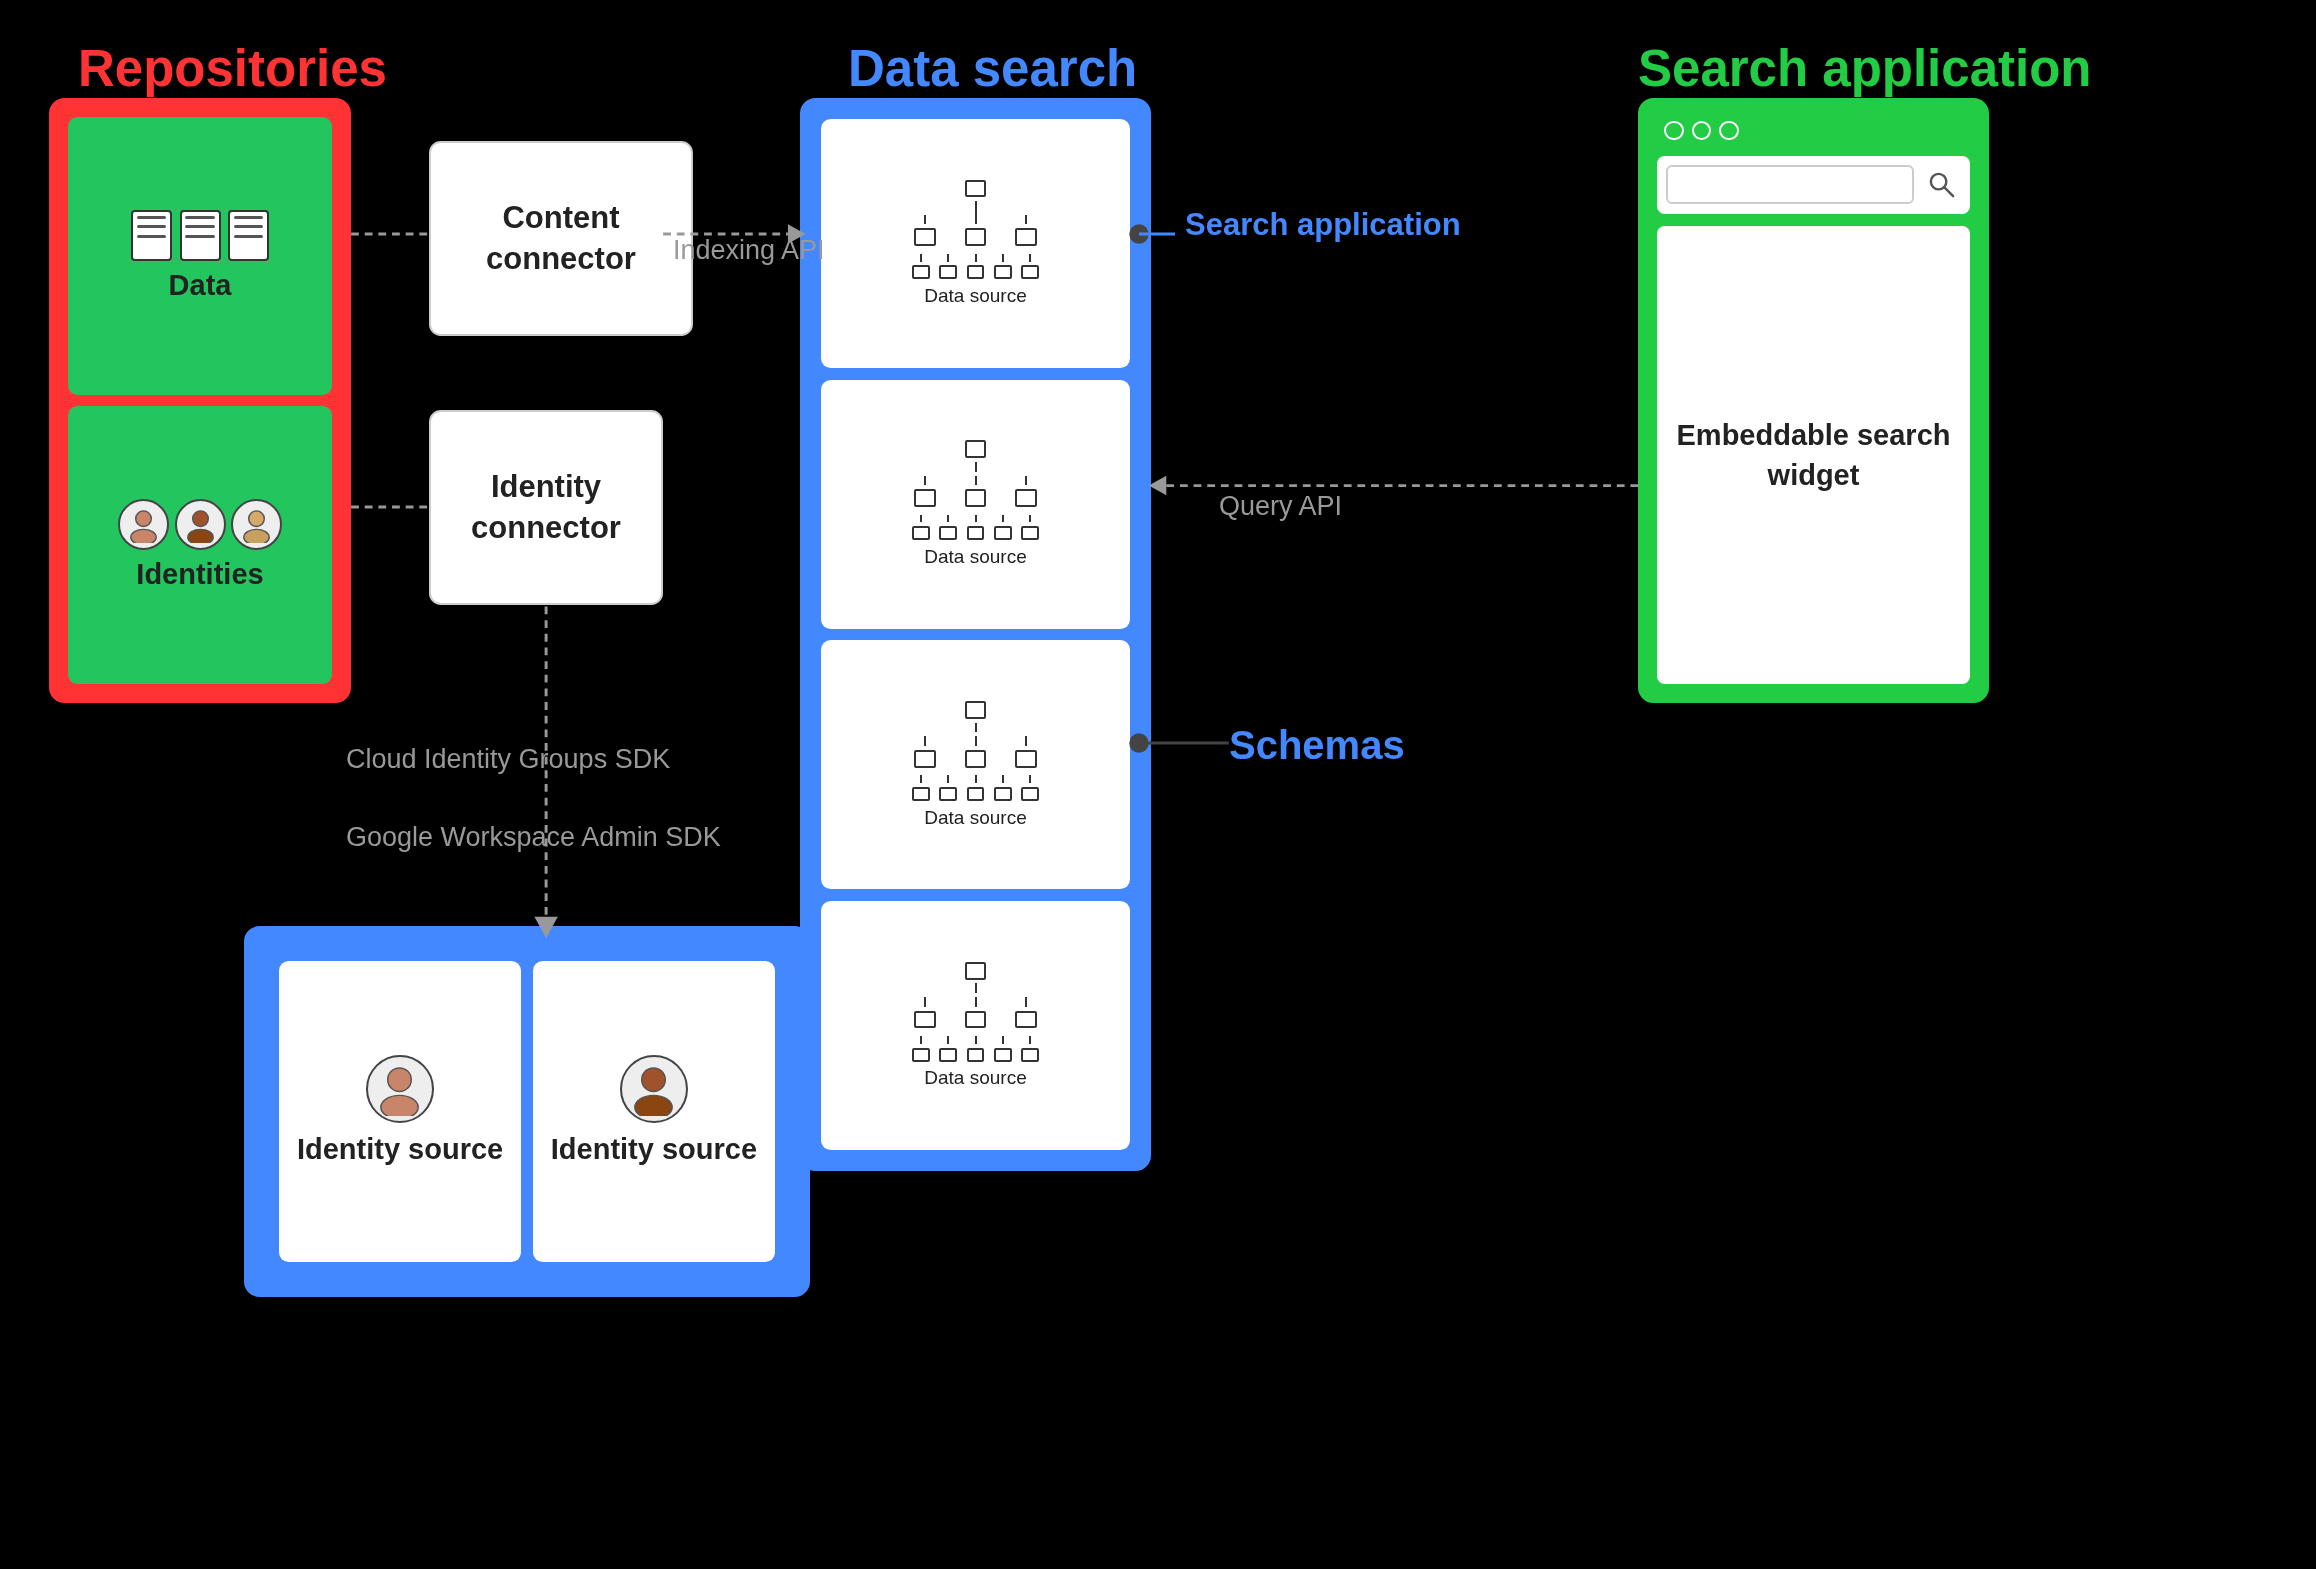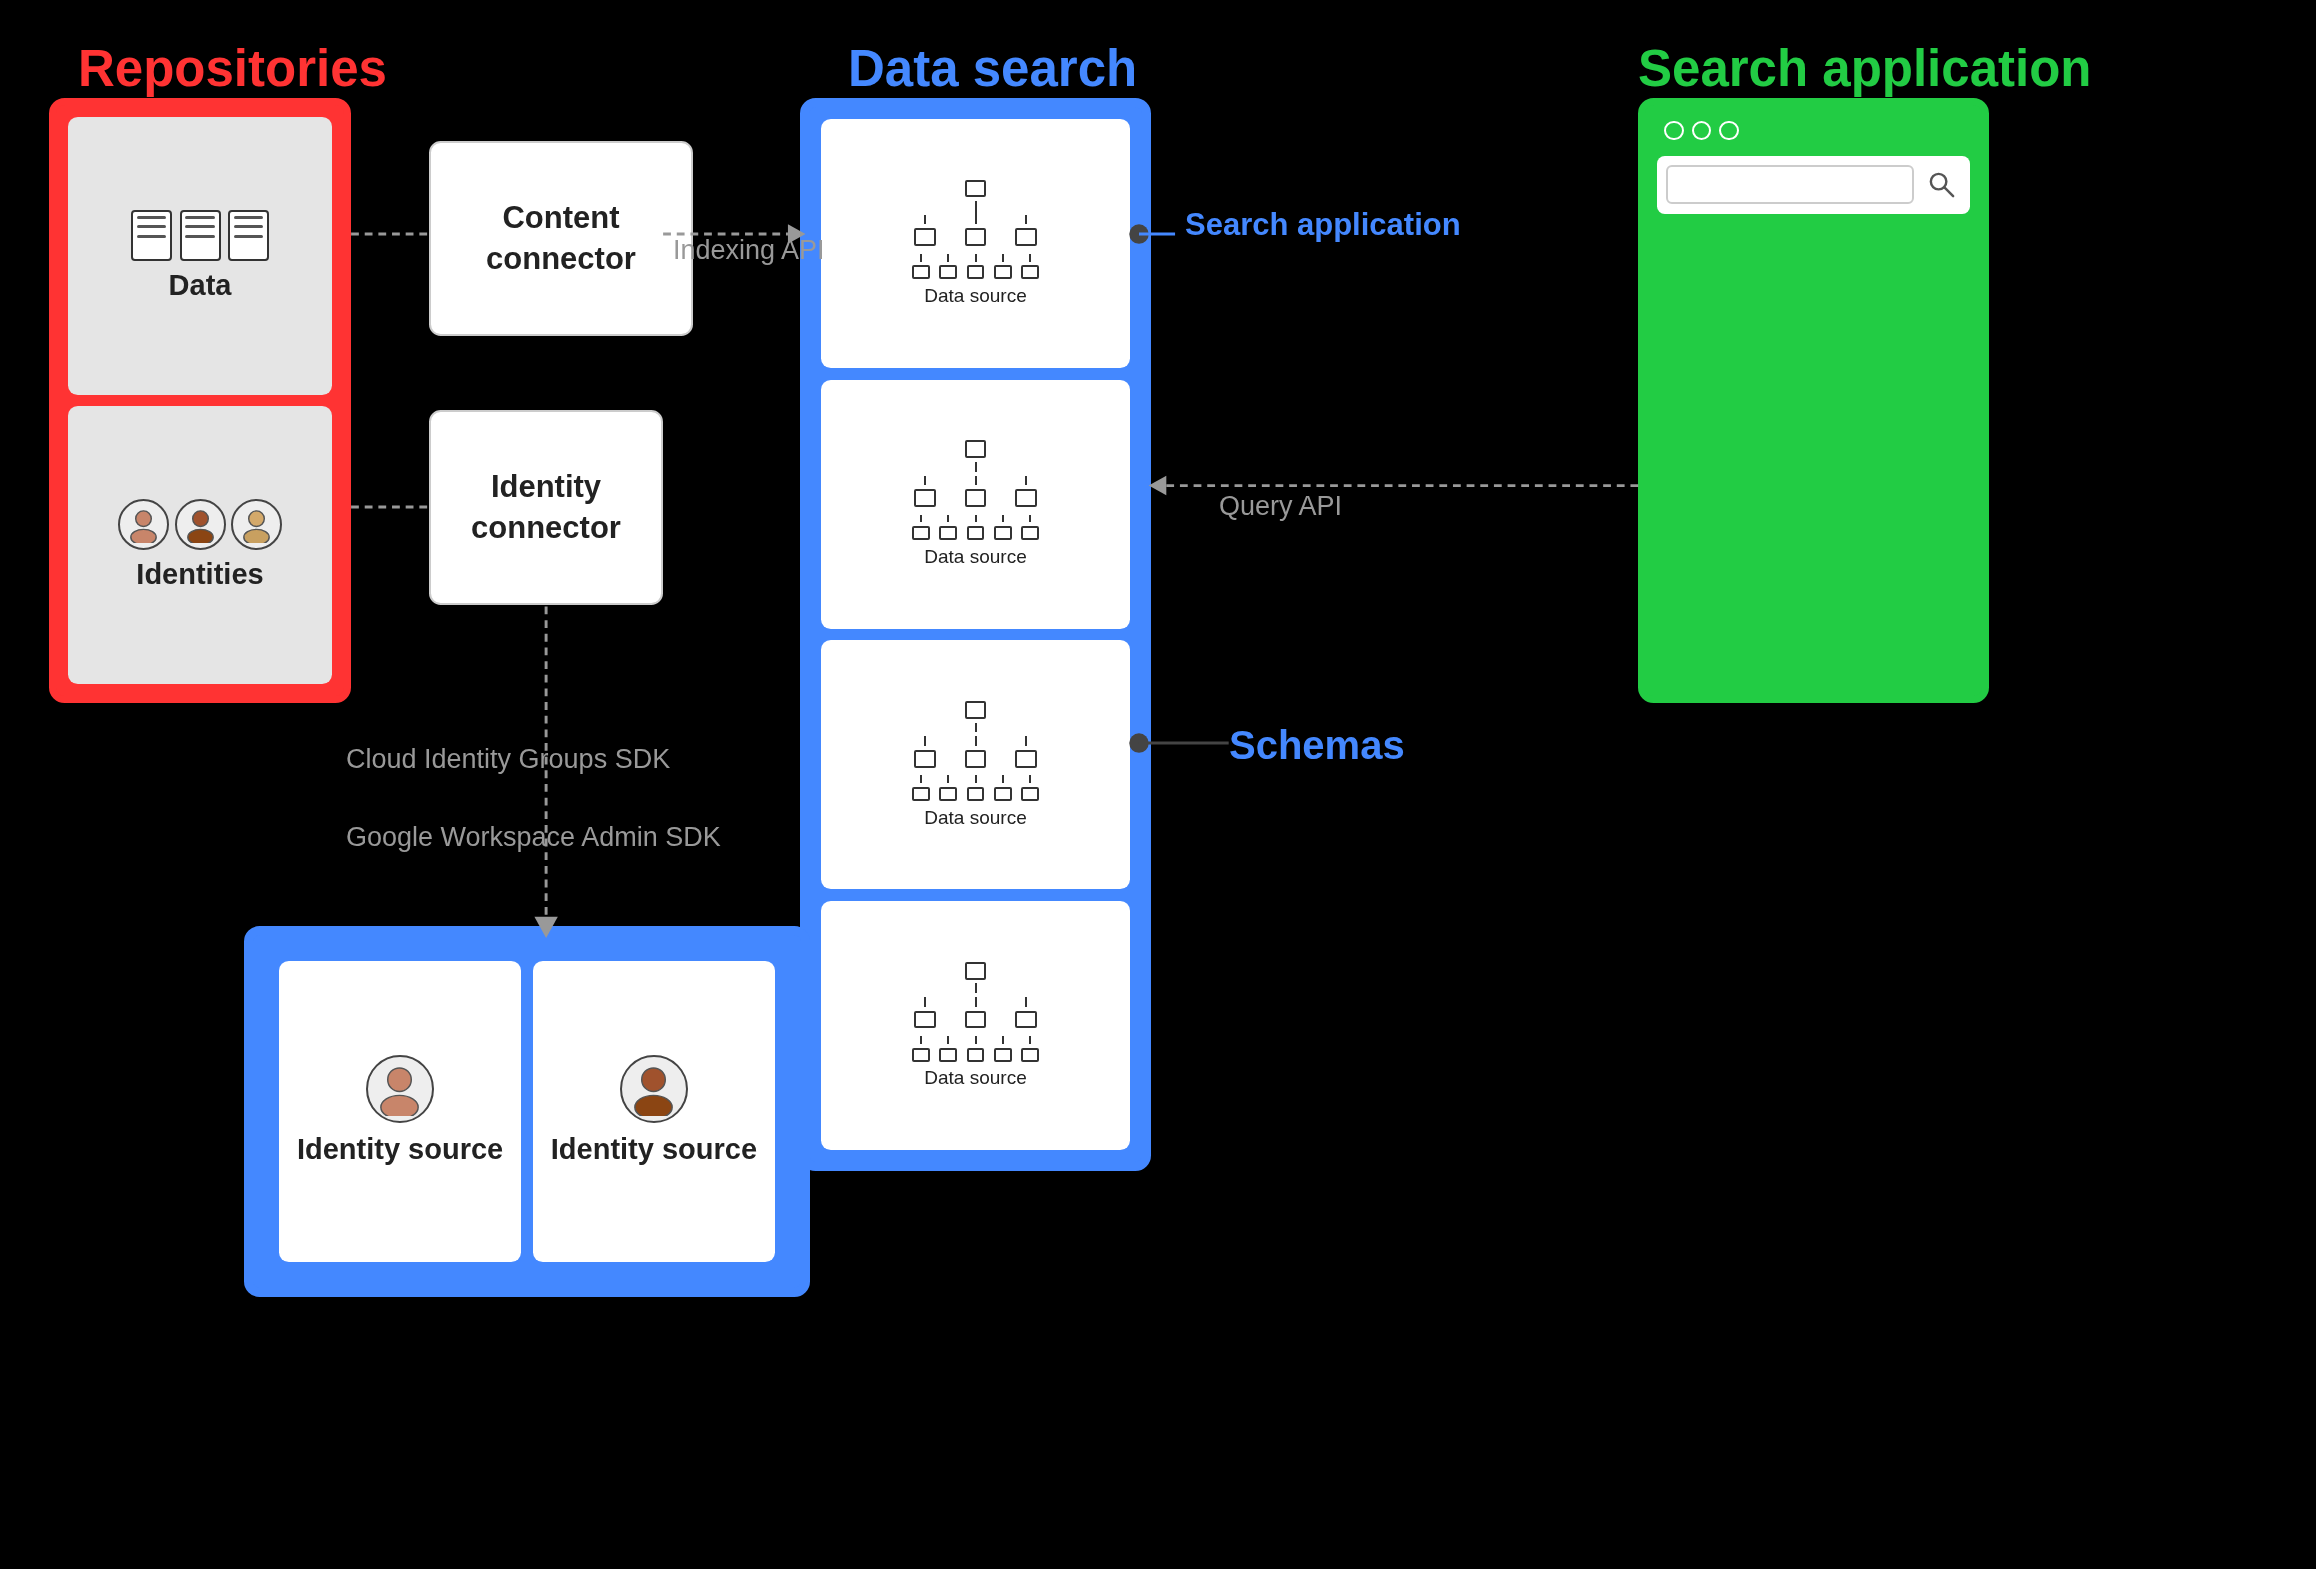--- a/index.html
+++ b/index.html
@@ -52,21 +52,21 @@
       border: 7.8px solid #FF3333;
       border-radius: 15.6px;
       background: #FF3333;
       display: flex;
       flex-direction: column;
       gap: 11.7px;
       padding: 11.7px;
     }
 
     .repo-inner-box {
-      background: #e5e5e5;
+      background: #22c55e;
       border-radius: 9.8px;
       flex: 1;
       display: flex;
       flex-direction: column;
       align-items: center;
       justify-content: center;
       gap: 7.8px;
     }
 
     .repo-inner-box .label {
@@ -644,20 +644,23 @@
     </div>
     <div class="search-inner-top">
       <div class="search-bar-input"></div>
       <div class="search-icon-circle">
         <svg width="31" height="31" viewBox="0 0 32 32">
           <circle cx="13" cy="13" r="8" fill="none" stroke="#555" stroke-width="2.5"></circle>
           <line x1="19" y1="19" x2="28" y2="28" stroke="#555" stroke-width="2.5" stroke-linecap="round"></line>
         </svg>
       </div>
     </div>
+    <div class="search-widget-card">
+      <span>Embeddable search widget</span>
+    </div>
   </div>
 
   <div class="diagram-label" style="top:232px; left:673px;">Indexing API</div>
 
   <div class="diagram-label" style="top:741px; left:346px; text-align:left;">
     <span>Cloud Identity Groups SDK</span>
   </div>
 
   <div class="diagram-label" style="top:819px; left:346px; text-align:left;">
     <span>Google Workspace Admin SDK</span>

